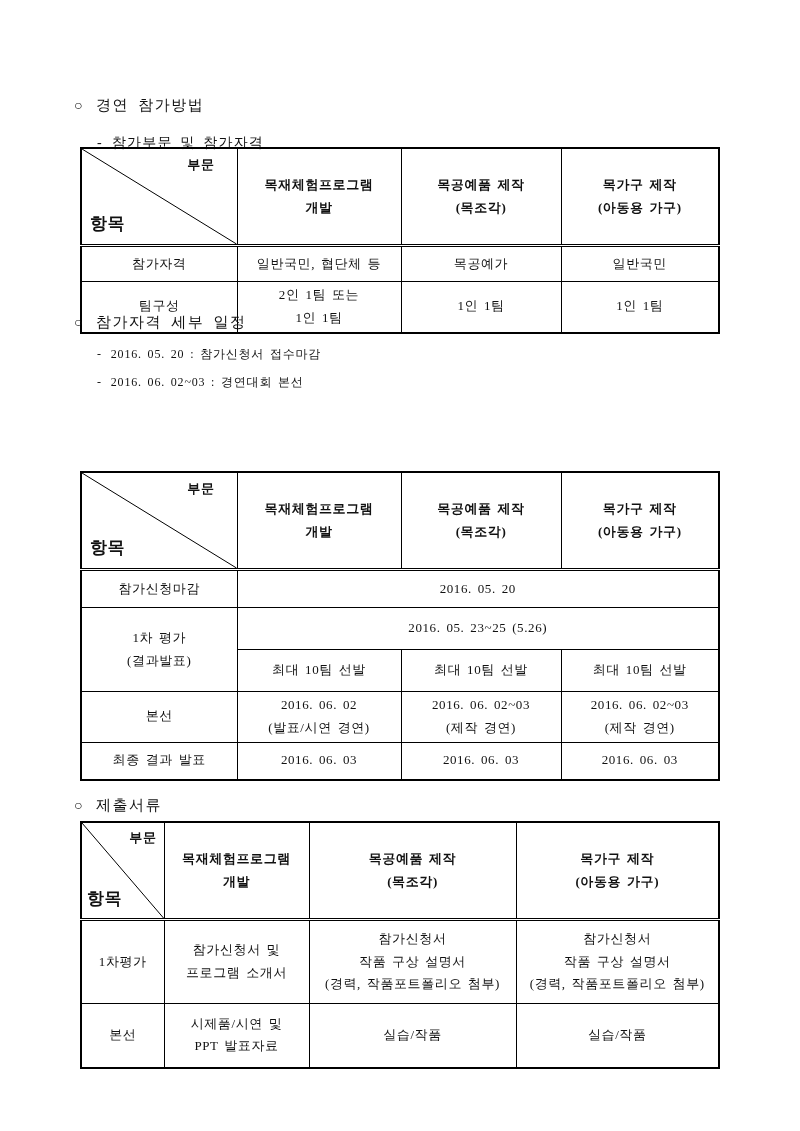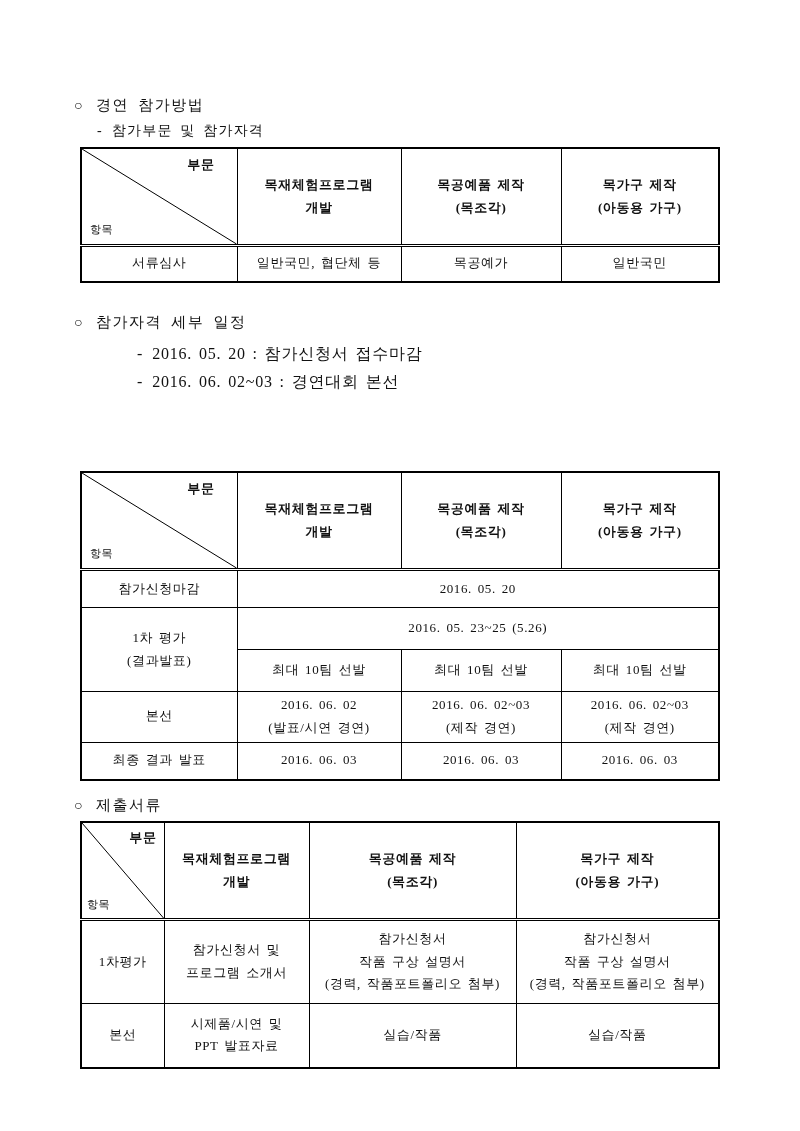--- a/index.html
+++ b/index.html
@@ -24,30 +24,30 @@
     white-space: nowrap;
   }
   .sec-title .bullet { margin-right: 12px; font-size: 14px; }
   .sub-line {
     position: absolute;
     left: 97px;
     font-size: 14px;
     letter-spacing: 1.2px;
     word-spacing: 3px;
     white-space: nowrap;
+    margin-top: 12px;
   }
   .sub-line .marker { margin-right: 9px; }
   .sched-list { position: absolute; left: 97px; top: 340px; list-style: none; }
   .sched-list li {
     line-height: 28px;
-    font-size: 16px;
+    font-size: 12px;
     letter-spacing: 0.8px;
     word-spacing: 2px;
     white-space: nowrap;
-    margin-left: 40px;
   }
   .sched-list li .marker { margin-right: 9px; }
 
   table.doc-table {
     position: absolute;
     left: 80px;
     width: 638px;
     border-collapse: collapse;
     table-layout: fixed;
     border: 2px solid #000;
@@ -63,21 +63,21 @@
     white-space: pre-line;
     padding: 2px 3px;
   }
   table.doc-table tr.head td {
     border-bottom: 3px double #000;
     font-weight: bold;
   }
   td.corner { position: relative; padding: 0; }
   td.corner svg.diag { position: absolute; inset: 0; width: 100%; height: 100%; display: block; }
   td.corner .corner-top { position: absolute; top: 5px; right: 22px; font-weight: bold; font-size: 13px; }
-  td.corner .corner-bottom { position: absolute; bottom: 5px; left: 8px; font-weight: normal; font-size: 11px; }
+  td.corner .corner-bottom { position: absolute; bottom: 5px; left: 8px; font-weight: bold; font-size: 17px; }
   td.corner.narrow .corner-top { right: 7px; top: 4px; }
   td.corner.narrow .corner-bottom { left: 5px; bottom: 4px; }
 </style>
 </head>
 <body>
 
 <div class="page">
 
   <div class="sec-title" style="top:96px;">
     <span class="bullet">○</span><span>경연 참가방법</span>
@@ -103,24 +103,31 @@
           <span class="corner-bottom">항목</span>
         </td>
         <td>목재체험프로그램
 개발</td>
         <td>목공예품 제작
 (목조각)</td>
         <td>목가구 제작
 (아동용 가구)</td>
       </tr>
       <tr style="height:36px;">
-        <td>서류심사</td>
+        <td>참가자격</td>
         <td>일반국민, 협단체 등</td>
         <td>목공예가</td>
         <td>일반국민</td>
+      </tr>
+      <tr style="height:48px;">
+        <td>팀구성</td>
+        <td>2인 1팀 또는
+1인 1팀</td>
+        <td>1인 1팀</td>
+        <td>1인 1팀</td>
       </tr>
     </tbody>
   </table>
 
   <div class="sec-title" style="top:313px;">
     <span class="bullet">○</span><span>참가자격 세부 일정</span>
   </div>
   <ul class="sched-list">
     <li><span class="marker">-</span><span>2016. 05. 20 : 참가신청서 접수마감</span></li>
     <li><span class="marker">-</span><span>2016. 06. 02~03 : 경연대회 본선</span></li>

